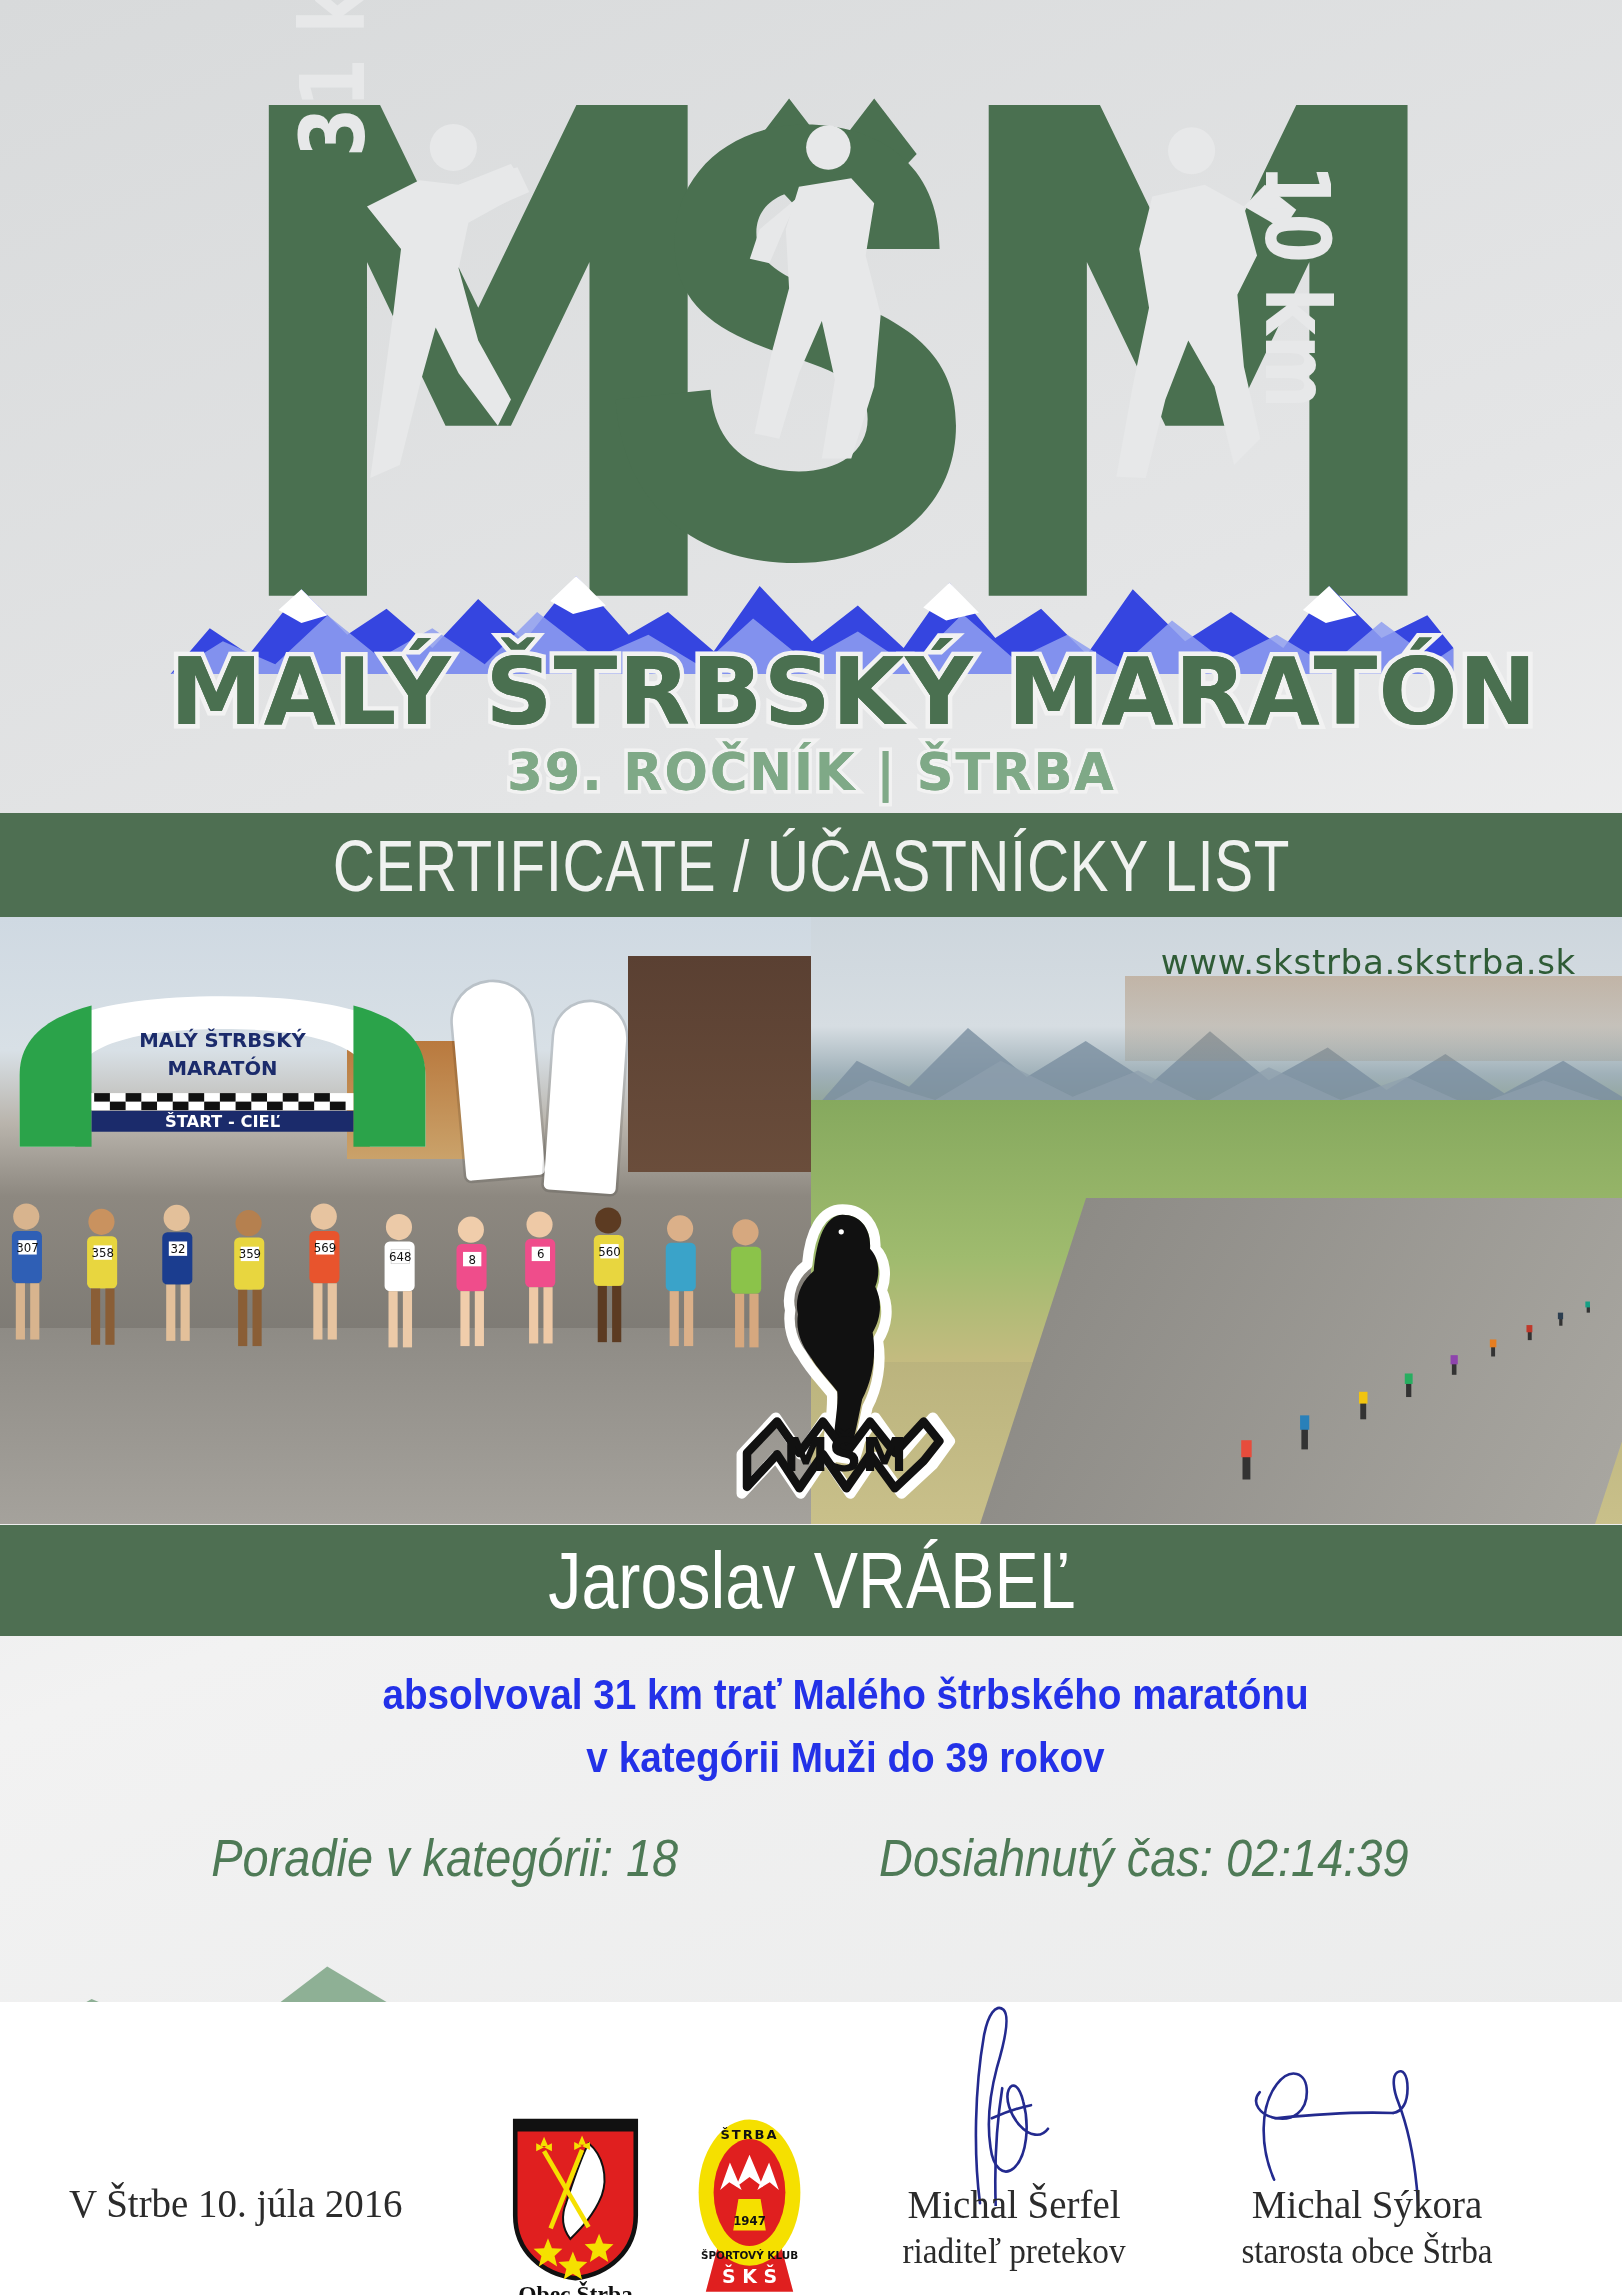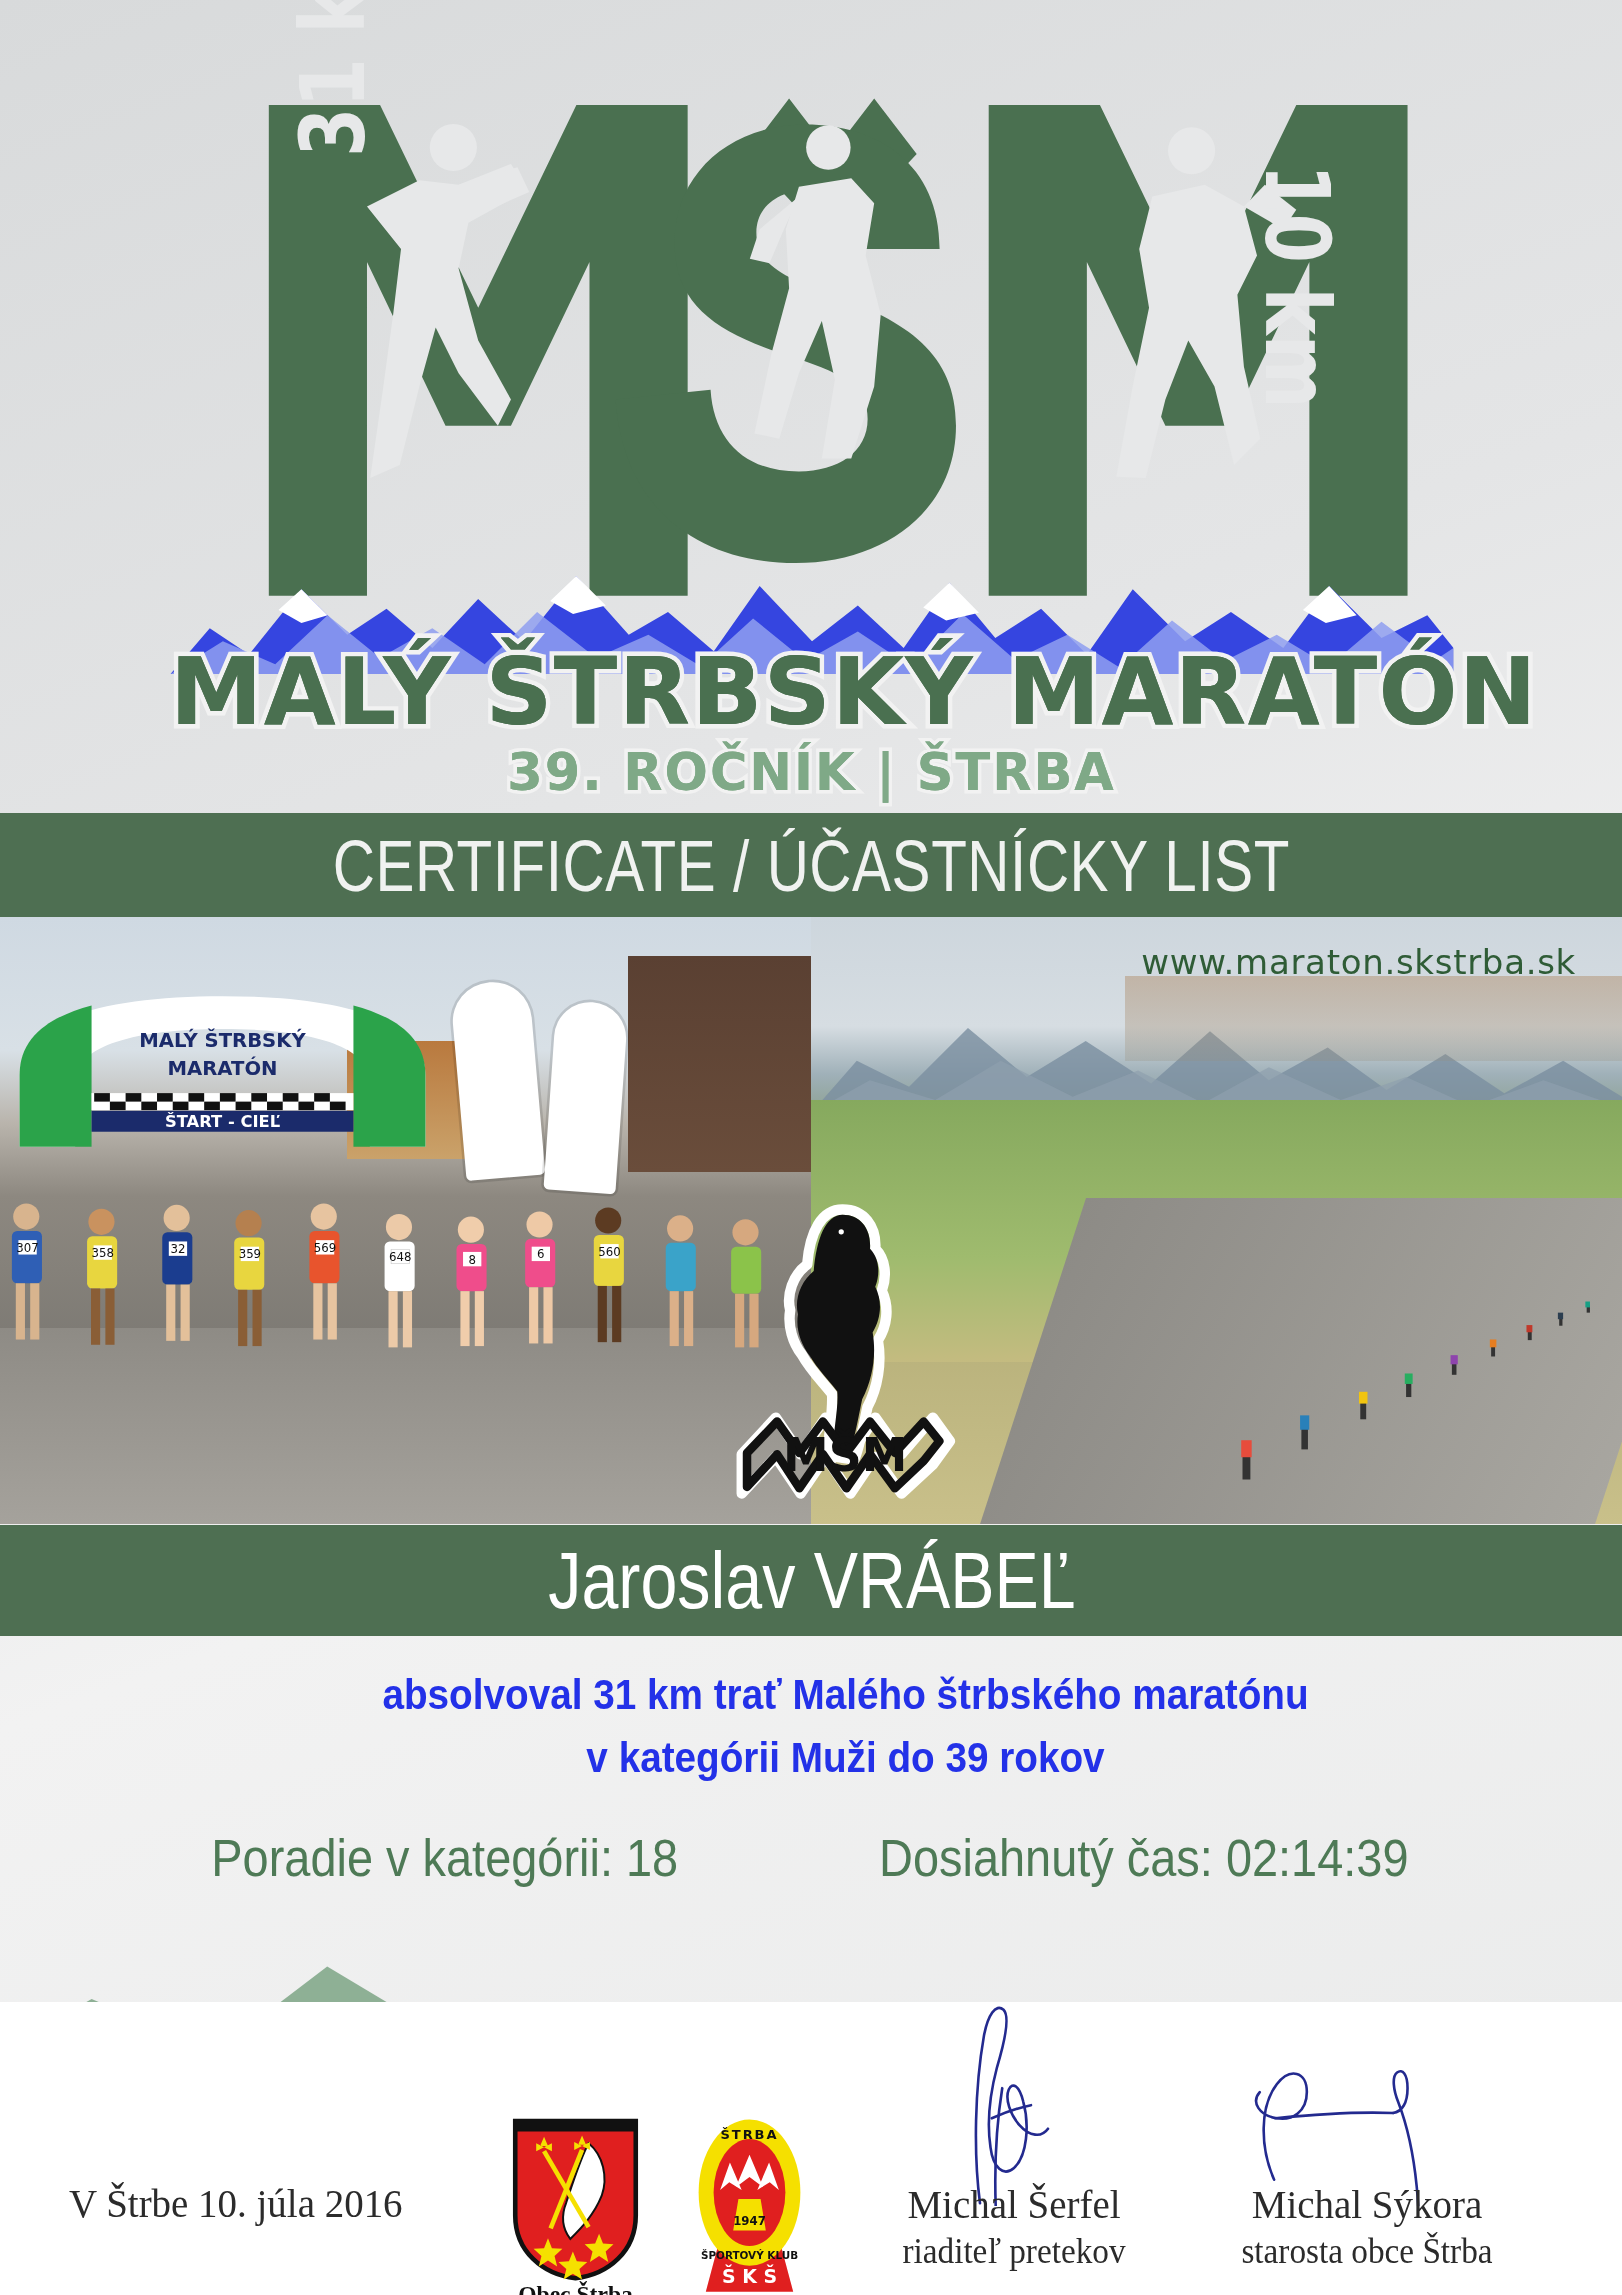--- a/index.html
+++ b/index.html
@@ -141,21 +141,21 @@
     width:1623px; text-align:center; color:#2331e8;
     font-size:43px; font-weight:bold; letter-spacing:0px;
     transform:scaleX(0.90); transform-origin:center;
     font-family:"Liberation Sans", sans-serif; white-space:nowrap;
   }
   .r1 { position:absolute; top:34px; }
   .r2 { position:absolute; top:97px; }
 
   .stats-row {
     position:absolute; top:193px; left:0; width:1623px;
-    display:flex; justify-content:center; gap:157px;
+    display:flex; justify-content:center; gap:157px;font-style:italic;
   }
   .stat {
     color:#4e7a56; font-size:51px; white-space:nowrap;
     transform:scaleX(0.92); transform-origin:center;
     font-family:"Liberation Sans", sans-serif;
   }
 
   
   .bottom-mountains {
     position:absolute; left:0; top:1937px; width:1623px; height:170px;
@@ -411,21 +411,21 @@
           <rect x="500" y="135" width="6" height="17"></rect>
             <rect x="498" y="126" width="10" height="12" fill="#e67e22"></rect>
           <rect x="556" y="112" width="6" height="15"></rect>
             <rect x="554" y="104" width="9" height="11" fill="#c0392b"></rect>
           <rect x="604" y="92" width="5" height="13"></rect>
             <rect x="602" y="85" width="8" height="10" fill="#2c3e50"></rect>
           <rect x="646" y="74" width="5" height="11"></rect>
             <rect x="644" y="68" width="7" height="9" fill="#16a085"></rect>
         </g>
       </svg>
-      <div class="url-text">www.maraton.skstrba.sk</div>
+      <div class="url-text">www.skstrba.skstrba.sk</div>
     </div>
   </div>
 
   <svg class="msm-emblem" viewBox="0 0 350 470">
     <g stroke="#ffffff" stroke-width="16" fill="none" stroke-linejoin="round">
       <path d="M172 28 C205 28 224 54 222 88 C238 104 240 130 232 152 C244 178 240 206 226 228 C232 262 226 300 210 330 C204 360 198 390 190 410 L150 404 C150 370 158 338 156 310 C140 290 122 272 110 250 C96 232 88 206 92 182 C86 158 96 128 118 112 C122 62 140 28 172 28 Z"></path>
       <path d="M18 402 L70 346 L108 402 L146 346 L184 402 L222 346 L262 402 L310 346 L336 382 L310 418 L262 462 L222 406 L184 462 L146 406 L108 462 L70 406 L18 462 Z"></path>
     </g>
     <g fill="#111111">
       <path d="M172 36 C200 36 216 58 214 88 C228 102 230 126 222 146 C234 170 230 196 218 216 C224 250 218 288 202 318 C196 348 190 378 184 398 L158 394 C158 362 166 332 164 306 C150 288 134 272 122 252 C108 234 100 210 104 188 C98 166 108 138 128 122 C132 74 146 36 172 36 Z"></path>

